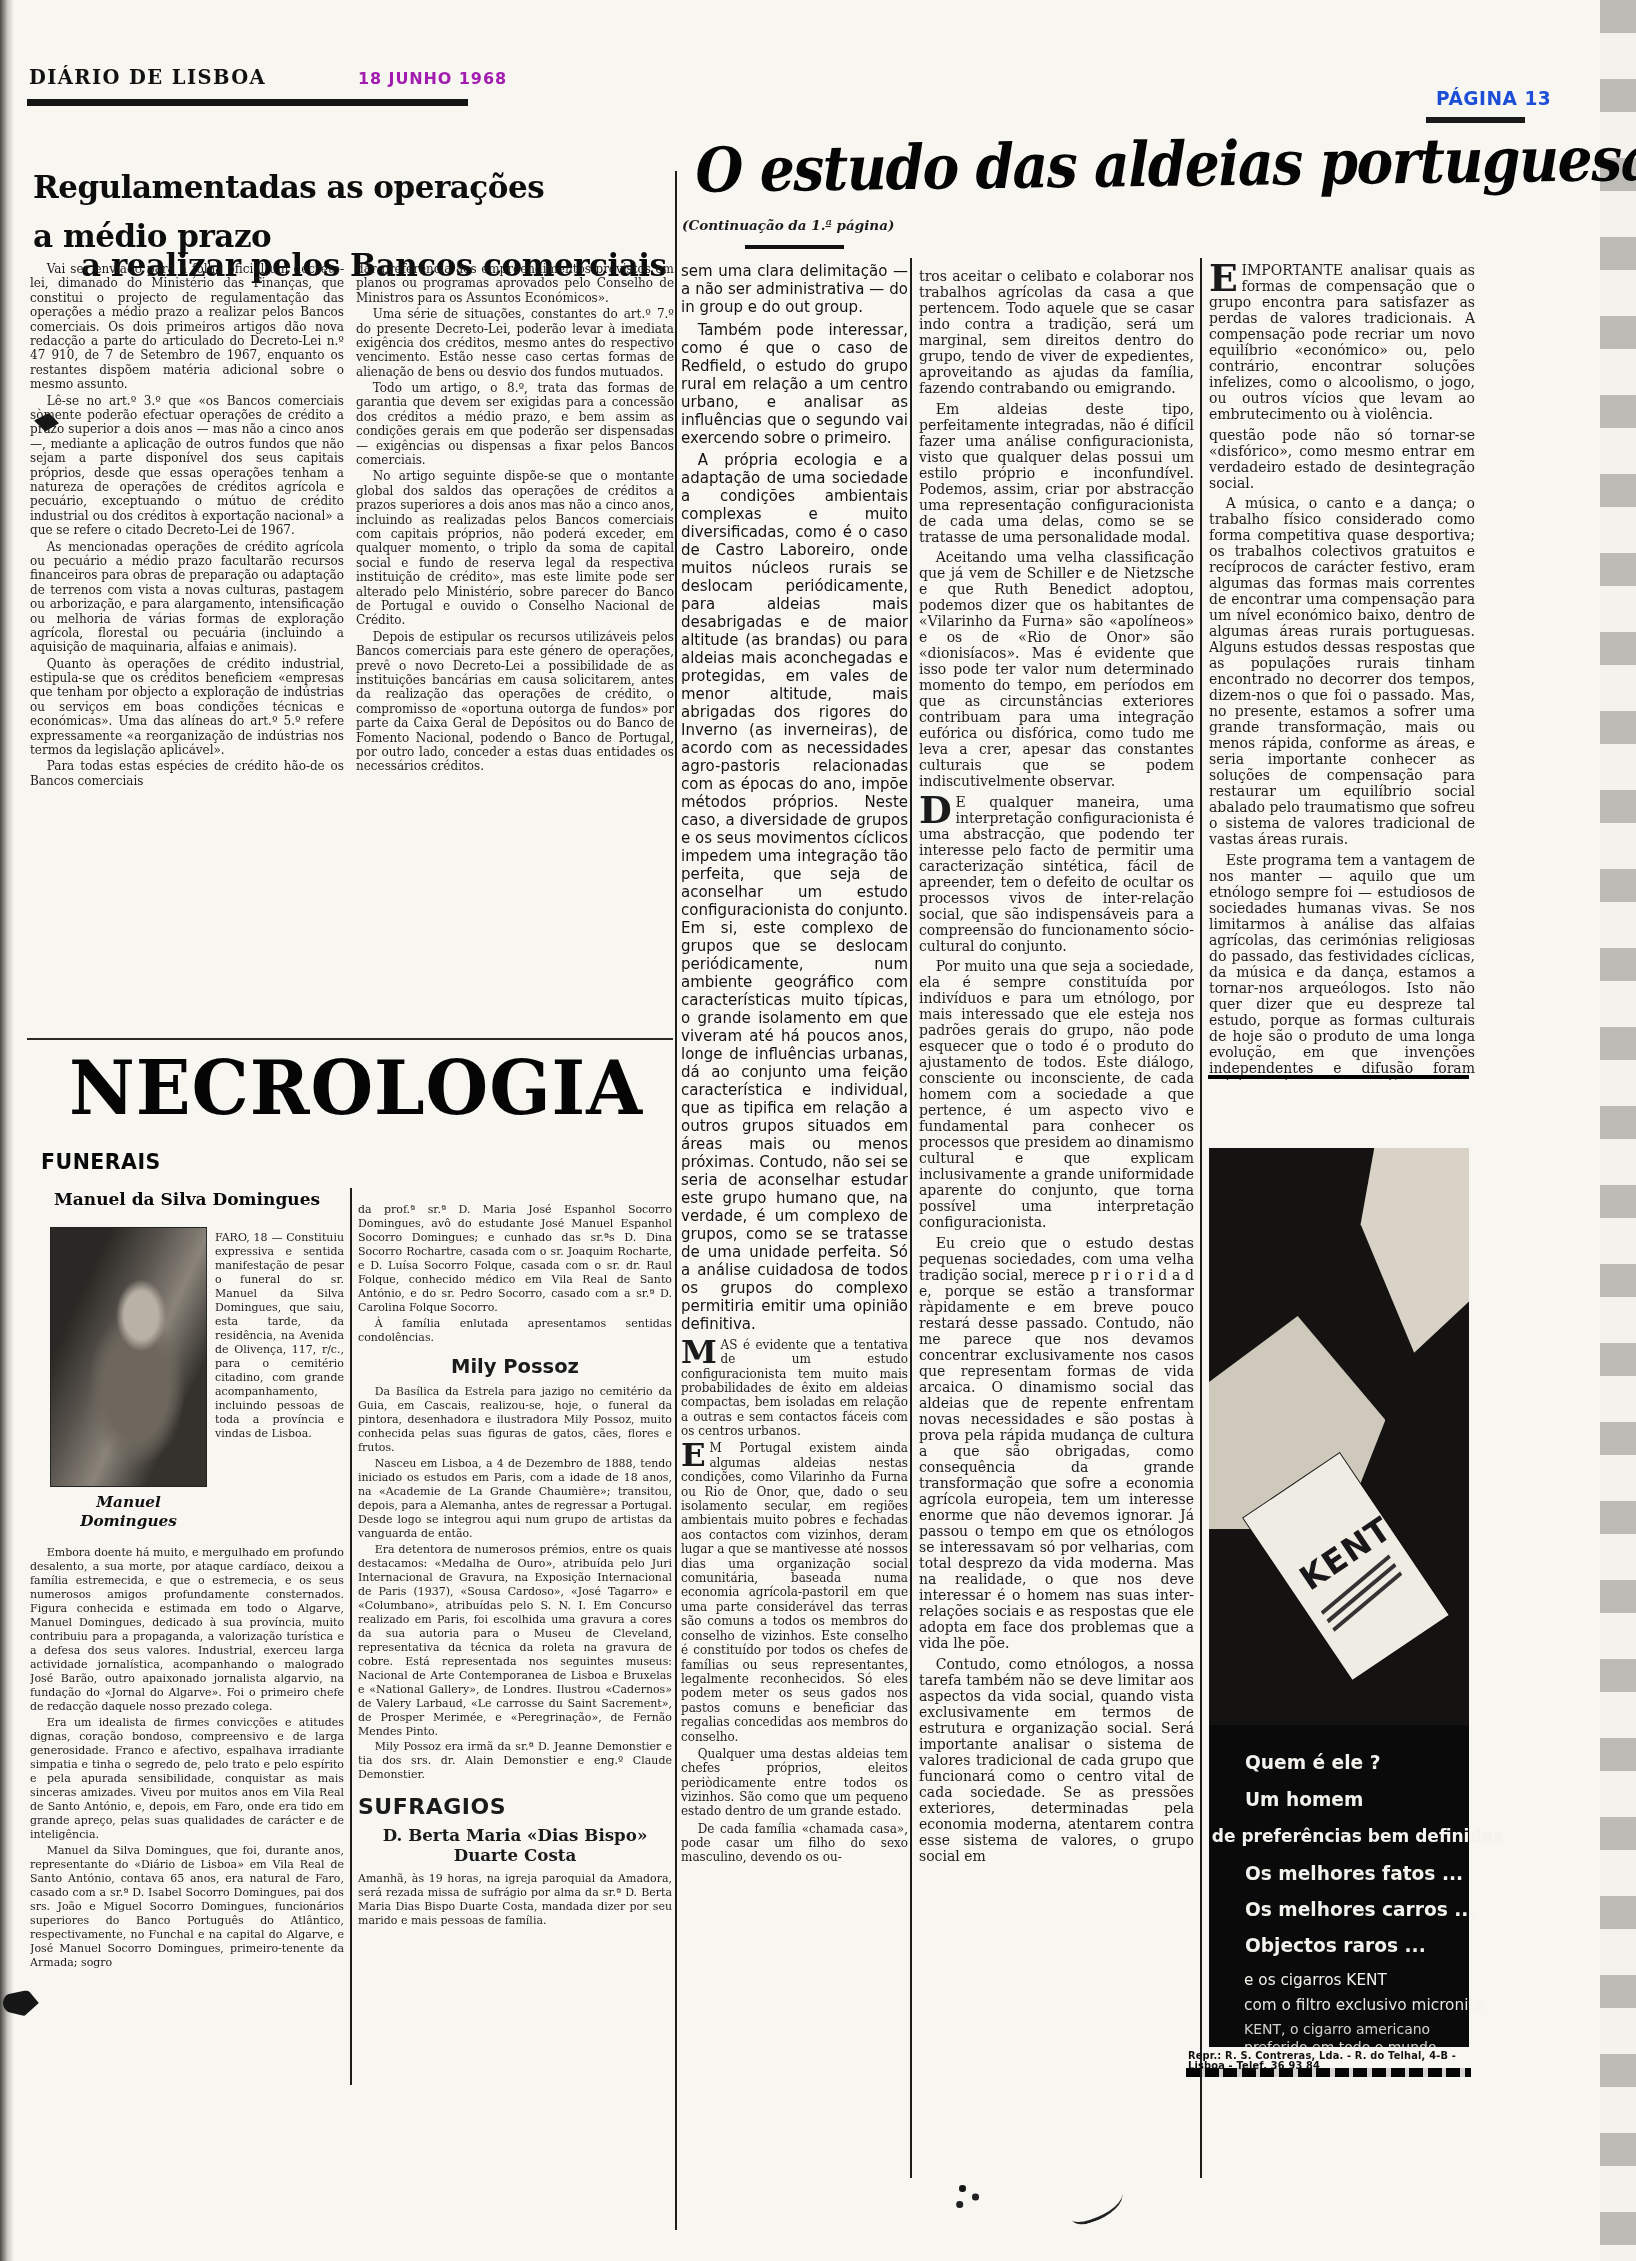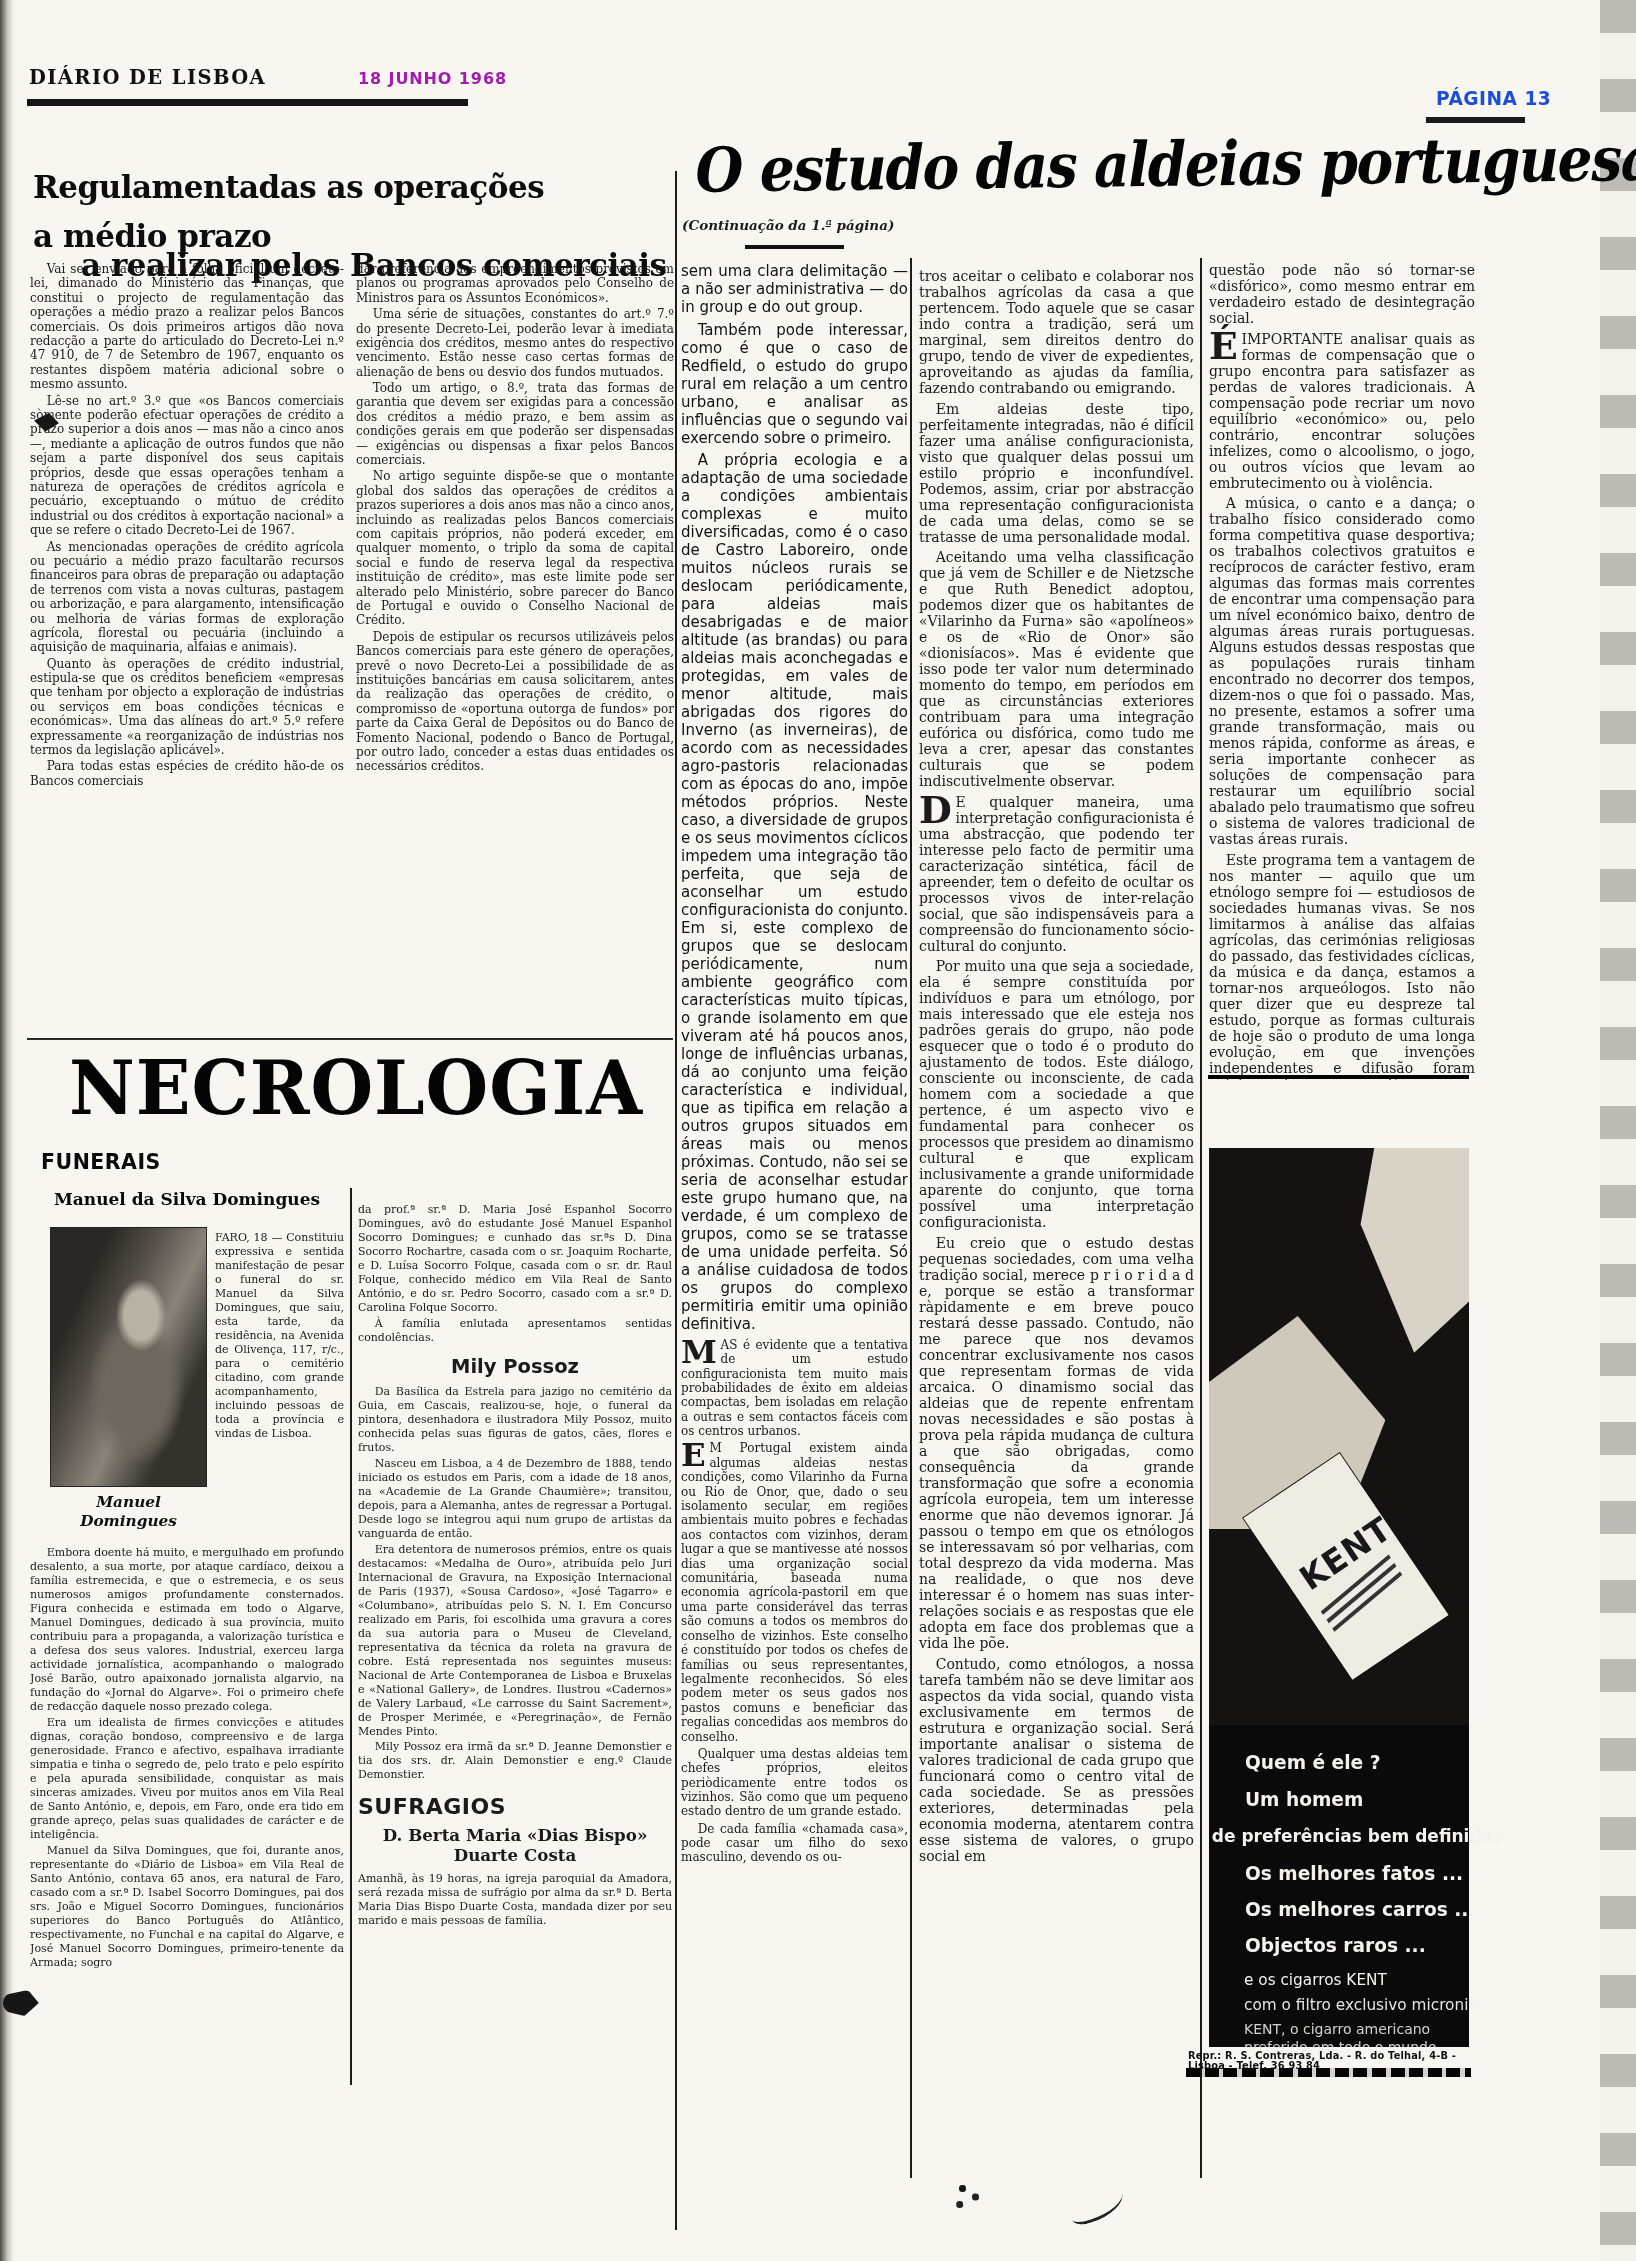--- a/index.html
+++ b/index.html
@@ -181,22 +181,22 @@
   <div id="main-col2" class="newscol" data-name="main-article-column-2">
     <p class="cont" data-name="paragraph">tros aceitar o celibato e colaborar nos trabalhos agrícolas da casa a que pertencem. Todo aquele que se casar indo contra a tradição, será um marginal, sem direitos dentro do grupo, tendo de viver de expedientes, aproveitando as ajudas da família, fazendo contrabando ou emigrando.</p>
     <p data-name="paragraph">Em aldeias deste tipo, perfeitamente integradas, não é difícil fazer uma análise configuracionista, visto que qualquer delas possui um estilo próprio e inconfundível. Podemos, assim, criar por abstracção uma representação configuracionista de cada uma delas, como se se tratasse de uma personalidade modal.</p>
     <p data-name="paragraph">Aceitando uma velha classificação que já vem de Schiller e de Nietzsche e que Ruth Benedict adoptou, podemos dizer que os habitantes de «Vilarinho da Furna» são «apolíneos» e os de «Rio de Onor» são «dionisíacos». Mas é evidente que isso pode ter valor num determinado momento do tempo, em períodos em que as circunstâncias exteriores contribuam para uma integração eufórica ou disfórica, como tudo me leva a crer, apesar das constantes culturais que se podem indiscutivelmente observar.</p>
     <p class="cont dropcap" data-name="paragraph">DE qualquer maneira, uma interpretação configuracionista é uma abstracção, que podendo ter interesse pelo facto de permitir uma caracterização sintética, fácil de apreender, tem o defeito de ocultar os processos vivos de inter-relação social, que são indispensáveis para a compreensão do funcionamento sócio-cultural do conjunto.</p>
     <p data-name="paragraph">Por muito una que seja a sociedade, ela é sempre constituída por indivíduos e para um etnólogo, por mais interessado que ele esteja nos padrões gerais do grupo, não pode esquecer que o todo é o produto do ajustamento de todos. Este diálogo, consciente ou inconsciente, de cada homem com a sociedade a que pertence, é um aspecto vivo e fundamental para conhecer os processos que presidem ao dinamismo cultural e que explicam inclusivamente a grande uniformidade aparente do conjunto, que torna possível uma interpretação configuracionista.</p>
     <p data-name="paragraph">Eu creio que o estudo destas pequenas sociedades, com uma velha tradição social, merece p r i o r i d a d e, porque se estão a transformar ràpidamente e em breve pouco restará desse passado. Contudo, não me parece que nos devamos concentrar exclusivamente nos casos que representam formas de vida arcaica. O dinamismo social das aldeias que de repente enfrentam novas necessidades e são postas à prova pela rápida mudança de cultura a que são obrigadas, como consequência da grande transformação que sofre a economia agrícola europeia, tem um interesse enorme que não devemos ignorar. Já passou o tempo em que os etnólogos se interessavam só por velharias, com total desprezo da vida moderna. Mas na realidade, o que nos deve interessar é o homem nas suas inter-relações sociais e as respostas que ele adopta em face dos problemas que a vida lhe põe.</p>
     <p data-name="paragraph">Contudo, como etnólogos, a nossa tarefa também não se deve limitar aos aspectos da vida social, quando vista exclusivamente em termos de estrutura e organização social. Será importante analisar o sistema de valores tradicional de cada grupo que funcionará como o centro vital de cada sociedade. Se as pressões exteriores, determinadas pela economia moderna, atentarem contra esse sistema de valores, o grupo social em</p>
   </div>
   <div id="main-col3" class="newscol" data-name="main-article-column-3">
+    <p class="cont dropcap" data-name="paragraph">É IMPORTANTE analisar quais as formas de compensação que o grupo encontra para satisfazer as perdas de valores tradicionais. A compensação pode recriar um novo equilíbrio «económico» ou, pelo contrário, encontrar soluções infelizes, como o alcoolismo, o jogo, ou outros vícios que levam ao embrutecimento ou à violência.</p>
     <p class="cont" data-name="paragraph">questão pode não só tornar-se «disfórico», como mesmo entrar em verdadeiro estado de desintegração social.</p>
-    <p class="cont dropcap" data-name="paragraph">É IMPORTANTE analisar quais as formas de compensação que o grupo encontra para satisfazer as perdas de valores tradicionais. A compensação pode recriar um novo equilíbrio «económico» ou, pelo contrário, encontrar soluções infelizes, como o alcoolismo, o jogo, ou outros vícios que levam ao embrutecimento ou à violência.</p>
     <p data-name="paragraph">A música, o canto e a dança; o trabalho físico considerado como forma competitiva quase desportiva; os trabalhos colectivos gratuitos e recíprocos de carácter festivo, eram algumas das formas mais correntes de encontrar uma compensação para um nível económico baixo, dentro de algumas áreas rurais portuguesas. Alguns estudos dessas respostas que as populações rurais tinham encontrado no decorrer dos tempos, dizem-nos o que foi o passado. Mas, no presente, estamos a sofrer uma grande transformação, mais ou menos rápida, conforme as áreas, e seria importante conhecer as soluções de compensação para restaurar um equilíbrio social abalado pelo traumatismo que sofreu o sistema de valores tradicional de vastas áreas rurais.</p>
     <p data-name="paragraph">Este programa tem a vantagem de nos manter — aquilo que um etnólogo sempre foi — estudiosos de sociedades humanas vivas. Se nos limitarmos à análise das alfaias agrícolas, das cerimónias religiosas do passado, das festividades cíclicas, da música e da dança, estamos a tornar-nos arqueólogos. Isto não quer dizer que eu despreze tal estudo, porque as formas culturais de hoje são o produto de uma longa evolução, em que invenções independentes e difusão foram colaborando e continuam a colaborar. Mas devemos evitar ficar agarrados só ao passado e esquecer que a vida continua. E interessa-nos saber como é que continua.</p>
   </div>
   <div class="col3-end-rule" data-name="article-end-rule"></div>
 
   <div class="ad-photo" data-name="kent-ad-photo">
     <div class="ad-sleeve" data-name="ad-photo-sleeve-shape"></div>
     <div class="ad-hand" data-name="ad-photo-hand-shape"></div>
     <div class="ad-pack" data-name="kent-cigarette-pack">
       <div class="ad-pack-brand" data-name="kent-pack-logo">KENT</div>

